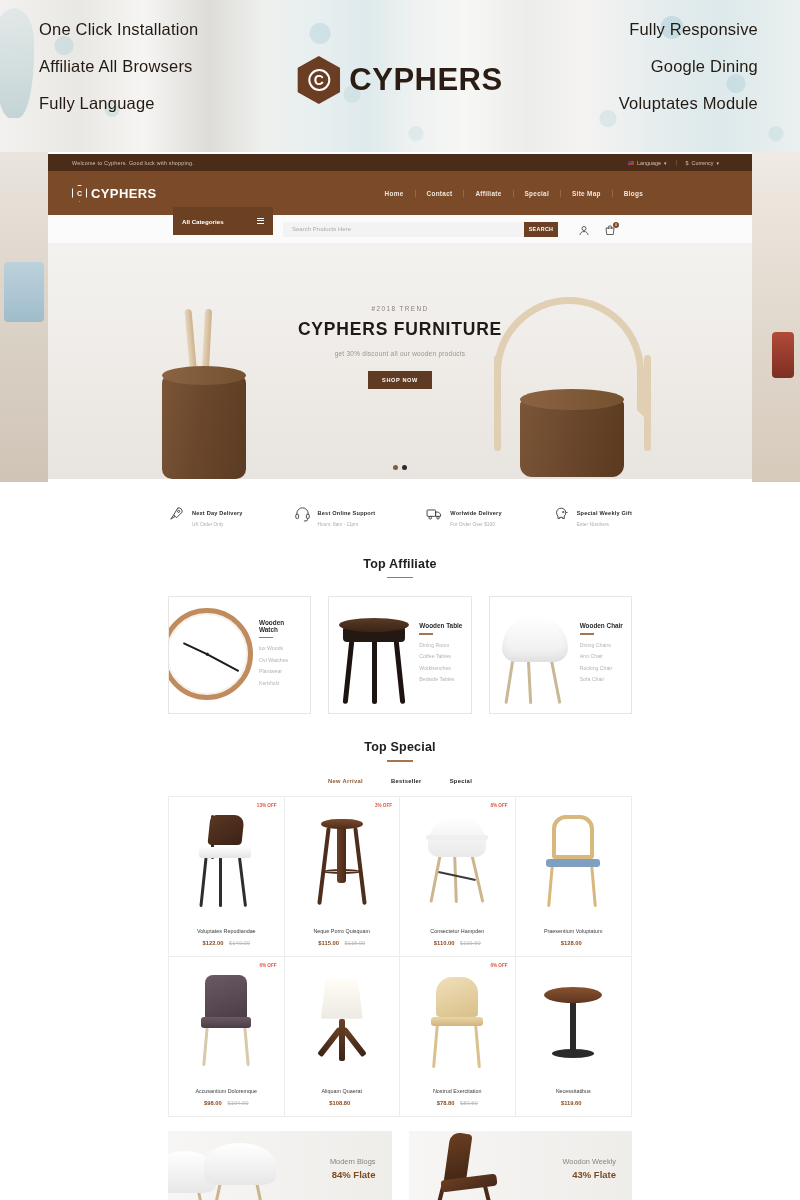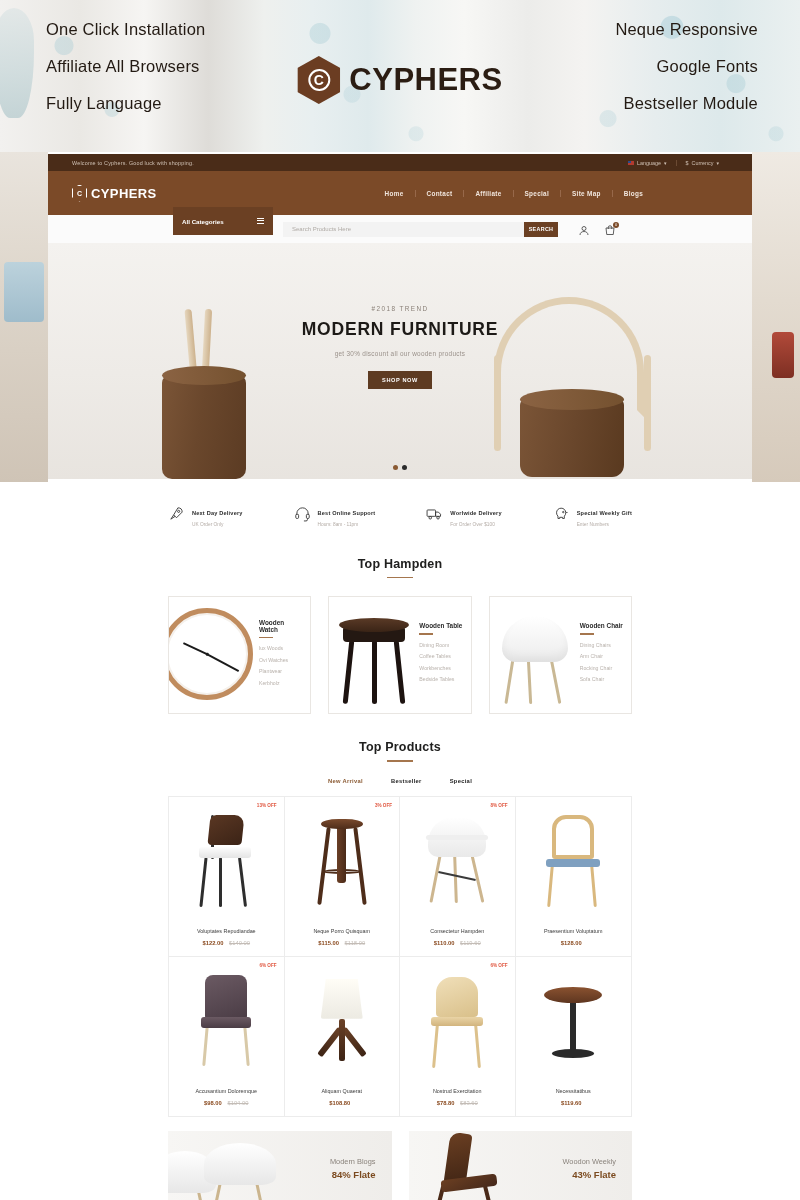--- a/index.html
+++ b/index.html
@@ -46,21 +46,21 @@
     position: absolute; left: -6px; top: 8px; width: 40px; height: 110px;
     background: linear-gradient(180deg,#dfe6e6,#c9d8da 60%,#b9cdd0);
     border-radius: 50% 50% 40% 40% / 30% 30% 60% 60%;
     opacity: .8;
   }
   .promo-left, .promo-right {
     position: absolute; top: 20px;
     display: flex; flex-direction: column; gap: 18px;
     z-index: 4;
   }
-  .promo-left { left: 46px; align-items: flex-start; }
+  .promo-left { left: 39px; align-items: flex-start; }
   .promo-right { right: 42px; align-items: flex-end; }
   .promo-feature {
     font-size: 16.5px; color: #231a13; letter-spacing: .2px;
     white-space: nowrap;
   }
   .promo-logo {
     position: absolute; left: 50%; top: 56px; transform: translateX(-50%);
     display: flex; align-items: center; gap: 9px; z-index: 5;
   }
   .hexmark {
@@ -424,23 +424,23 @@
   </div>
 
   <div class="promo-logo">
     <div class="hexmark">
       <span class="ring">C</span>
     </div>
     <div class="wordmark">CYPHERS</div>
   </div>
 
   <div class="promo-right">
-    <div class="promo-feature">Neque Responsive</div>
-    <div class="promo-feature">Google Fonts</div>
-    <div class="promo-feature">Bestseller Module</div>
+    <div class="promo-feature">Fully Responsive</div>
+    <div class="promo-feature">Google Dining</div>
+    <div class="promo-feature">Voluptates Module</div>
   </div>
 </div>
 
 <div class="side-strip left"></div>
 <div class="side-strip right"></div>
 
 <div class="site">
 
   <div class="topbar">
     <div class="welcome">Welcome to Cyphers. Good luck with shopping.</div>
@@ -506,21 +506,21 @@
         <div class="seat"></div>
     </div>
     <div class="cork-chair">
       <div class="arc"></div>
         <div class="post-l"></div>
         <div class="post-r"></div>
         <div class="cseat"></div>
     </div>
     <div class="hero-center">
       <div class="hero-kicker">#2018 TREND</div>
-      <div class="hero-title">MODERN FURNITURE</div>
+      <div class="hero-title">CYPHERS FURNITURE</div>
       <div class="hero-sub">get 30% discount all our wooden products</div>
       <button class="hero-btn">SHOP NOW</button>
     </div>
     <div class="dots">
       <span class="dot active"></span>
       <span class="dot"></span>
     </div>
   </div>
 
   <div class="page">
@@ -576,21 +576,21 @@
           </svg>
         </span>
         <span>
           <span class="svc-title">Special Weekly Gift</span>
           <div class="svc-sub">Enter Numbers</div>
         </span>
       </div>
     </div>
 
     <div class="sec-head">
-      <div class="sec-title">Top Hampden</div>
+      <div class="sec-title">Top Affiliate</div>
       <div class="sec-rule"></div>
     </div>
 
     <div class="cats">
       <div class="cat-card">
         <div class="cat-img">
           <div class="clock">
               <span class="h1"></span>
               <span class="h2"></span>
             </div>
@@ -639,21 +639,21 @@
           <div class="cat-rule"></div>
           <div class="cat-link">Dining Chairs</div>
           <div class="cat-link">Arm Chair</div>
           <div class="cat-link">Rocking Chair</div>
           <div class="cat-link">Sofa Chair</div>
         </div>
       </div>
     </div>
 
     <div class="sec-head" style="padding-top:26px">
-      <div class="sec-title">Top Products</div>
+      <div class="sec-title">Top Special</div>
       <div class="sec-rule"></div>
     </div>
 
     <div class="ptabs">
       <span class="ptab active">New Arrival</span>
       <span class="ptab">Bestseller</span>
       <span class="ptab">Special</span>
     </div>
 
     <div class="pgrid">

